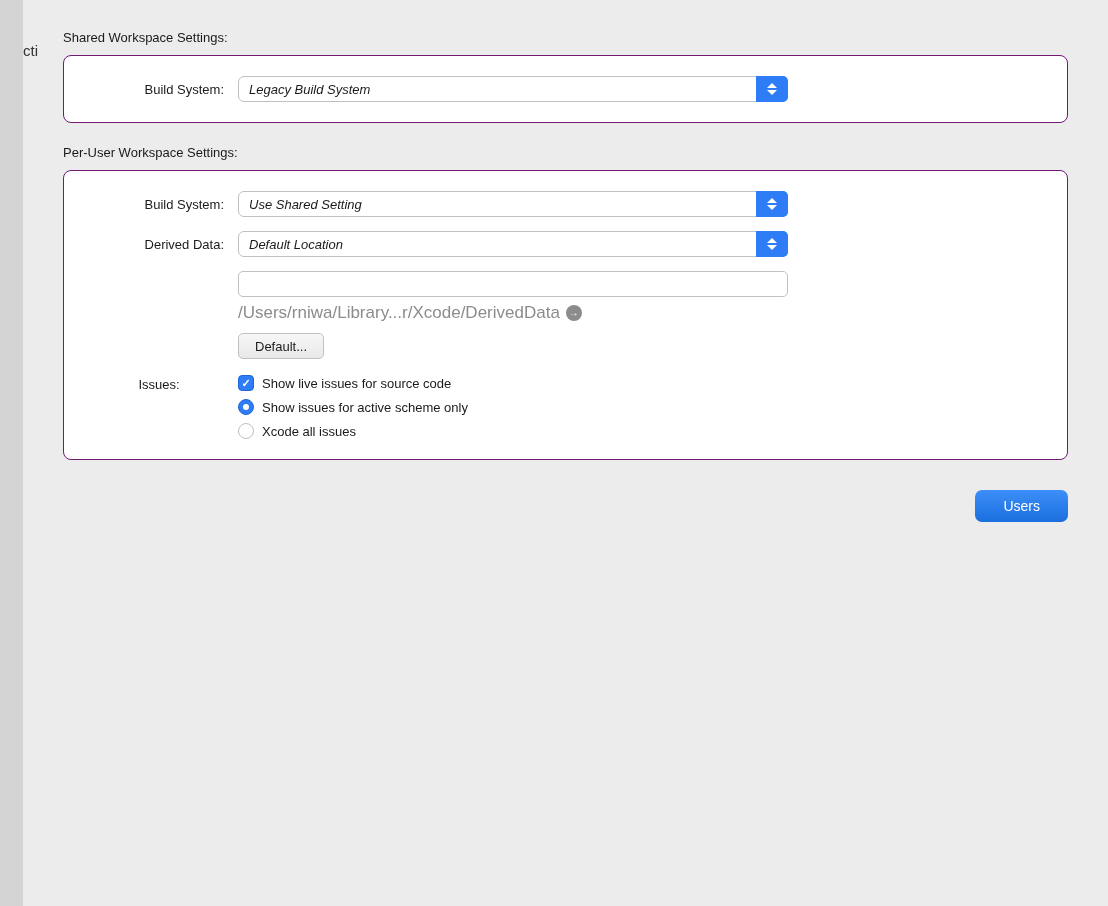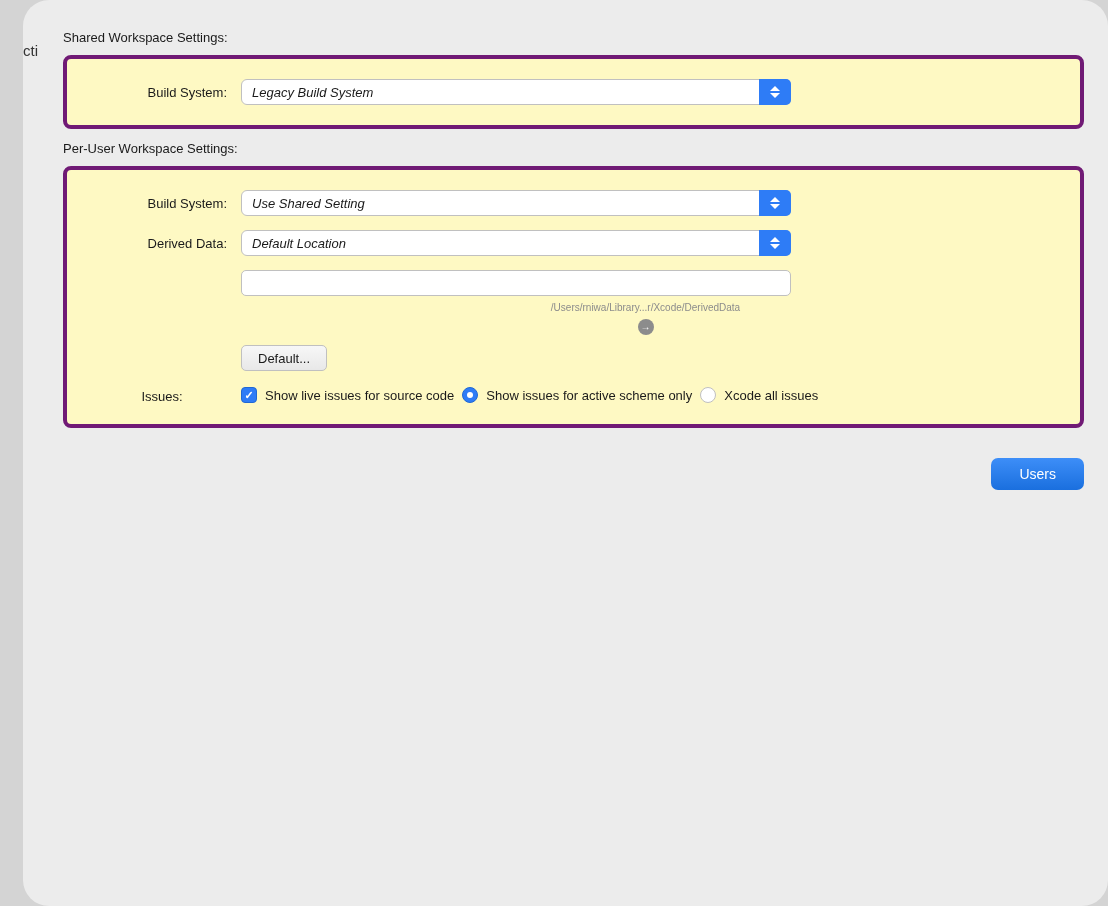--- a/index.html
+++ b/index.html
@@ -14,39 +14,38 @@
       display: flex;
       align-items: flex-start;
       justify-content: flex-start;
       padding: 0;
     }
 
     .dialog-container {
       background: #ececec;
       width: 1085px;
       min-height: 906px;
-      padding: 30px 24px 40px 40px;
+      padding: 30px 40px 40px 40px;
       position: relative;
       margin-left: 23px;
-      border-radius: 26px;
     }
 
     .section-label {
       font-size: 13px;
       font-weight: 500;
       color: #1a1a1a;
       margin-bottom: 10px;
     }
 
     .settings-box {
-      background: #fef9c3;
-      border: 4px solid #701a75;
+      background: #ffffff;
+      border: 1px solid #701a75;
       border-radius: 8px;
       padding: 20px 30px;
-      margin-bottom: 12px;
+      margin-bottom: 22px;
     }
 
     .form-row {
       display: flex;
       align-items: center;
       margin-bottom: 14px;
     }
 
     .form-row:last-child {
       margin-bottom: 0;
@@ -119,28 +118,27 @@
       border: 1px solid #c0c0c0;
       border-radius: 5px;
       padding: 4px 8px;
       font-size: 13px;
       color: #1a1a1a;
       background: #fff;
       outline: none;
     }
 
     .derived-data-path {
-      font-size: 10px;
+      font-size: 17px;
       color: #8c8c8c;
       margin-top: 6px;
       display: flex;
       align-items: center;
       gap: 6px;
       margin-left: 144px;
-      flex-direction: column;
     }
 
     .path-arrow-icon {
       width: 16px;
       height: 16px;
       background: #8c8c8c;
       border-radius: 50%;
       display: inline-flex;
       align-items: center;
       justify-content: center;
@@ -178,20 +176,21 @@
       color: #1a1a1a;
       text-align: center;
       width: 130px;
       margin-right: 14px;
       flex-shrink: 0;
       padding-top: 2px;
     }
 
     .issues-options {
       display: flex;
+      flex-direction: column;
       gap: 8px;
     }
 
     .checkbox-row,
     .radio-row {
       display: flex;
       align-items: center;
       gap: 8px;
       font-size: 13px;
       color: #1a1a1a;

